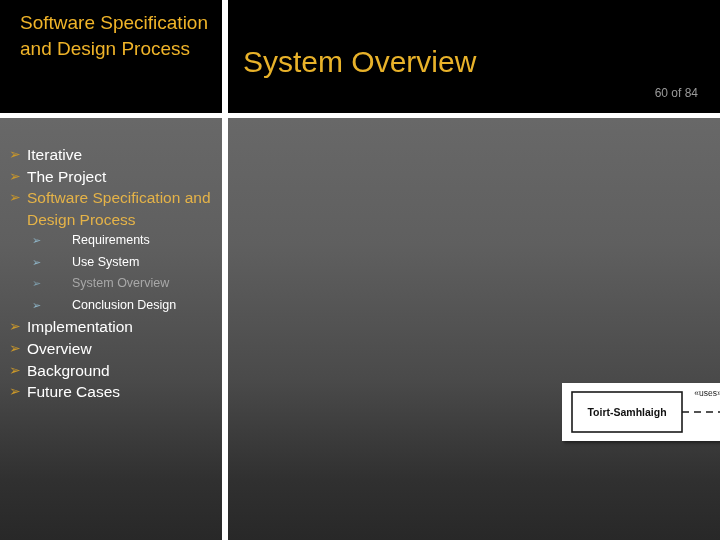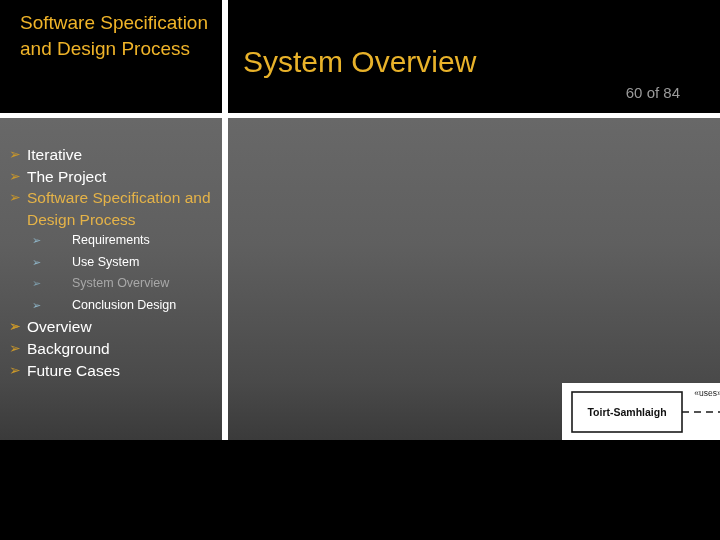--- a/index.html
+++ b/index.html
@@ -9,21 +9,21 @@
   }
   body {
     width: 720px;
     height: 540px;
     overflow: hidden;
     font-family: "Liberation Sans", sans-serif;
   }
   .slide {
     position: relative;
     width: 720px;
-    height: 440px;
+    height: 540px;
     background: #15803d;
     overflow: hidden;
   }
 
   
   .header {
     position: absolute;
     left: 0; top: 0;
     width: 720px;
     height: 113px;
@@ -45,24 +45,24 @@
     left: 243px;
     top: 44px;
     color: #e8b22a;
     font-size: 30px;
     line-height: 36px;
     font-weight: 400;
     white-space: nowrap;
   }
   .header-counter {
     position: absolute;
-    right: 40px;
+    right: 22px;
     top: 84px;
     color: #9a9a9a;
-    font-size: 15px;
+    font-size: 12px;
     line-height: 18px;
     white-space: nowrap;
   }
 
   
   .rule-h {
     position: absolute;
     left: 0;
     top: 113px;
     width: 720px;
@@ -220,20 +220,21 @@
         <span>System Overview</span>
       </div>
 
       <div class="subitem">
         <span class="bullet">➢</span>
         <span>Conclusion Design</span>
       </div>
 
       <div class="olitem">
         <span class="bullet">➢</span>
+        <span>Implementation</span>
       </div>
 
       <div class="olitem">
         <span class="bullet">➢</span>
         <span>Overview</span>
       </div>
 
       <div class="olitem">
         <span class="bullet">➢</span>
         <span>Background</span>

